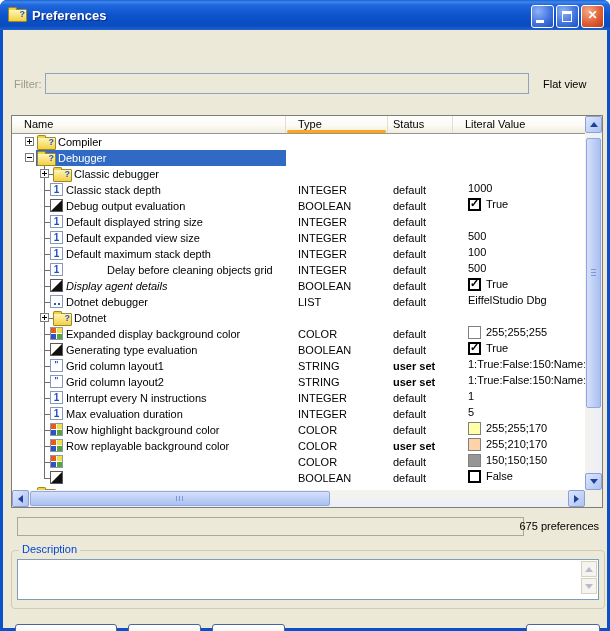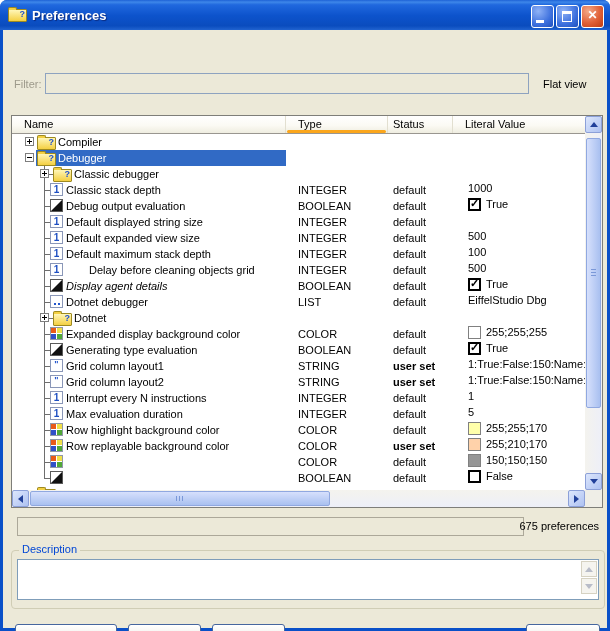--- a/index.html
+++ b/index.html
@@ -215,21 +215,21 @@
             <div class="row-label" style="left: 54px;">Default maximum stack depth</div>
             <div class="cell-type">INTEGER</div>
             <div class="cell-status">default</div>
             <div class="cell-value">
               <span>100</span>
             </div>
           </div>
           <div class="row" style="top: 128px;">
             <div class="hline" style="left: 32px; width: 6px;"></div>
             <div class="ticon icon-integer">1</div>
-            <div class="row-label" style="left: 50px; padding-left: 27px;">Delay before cleaning objects grid</div>
+            <div class="row-label" style="left: 68px; padding-left: 27px;">Delay before cleaning objects grid</div>
             <div class="cell-type">INTEGER</div>
             <div class="cell-status">default</div>
             <div class="cell-value">
               <span>500</span>
             </div>
           </div>
           <div class="row" style="top: 144px;">
             <div class="hline" style="left: 32px; width: 6px;"></div>
             <div class="ticon icon-boolean"></div>
             <div class="row-label" style="left: 54px; font-style: italic;">Display agent details</div>

